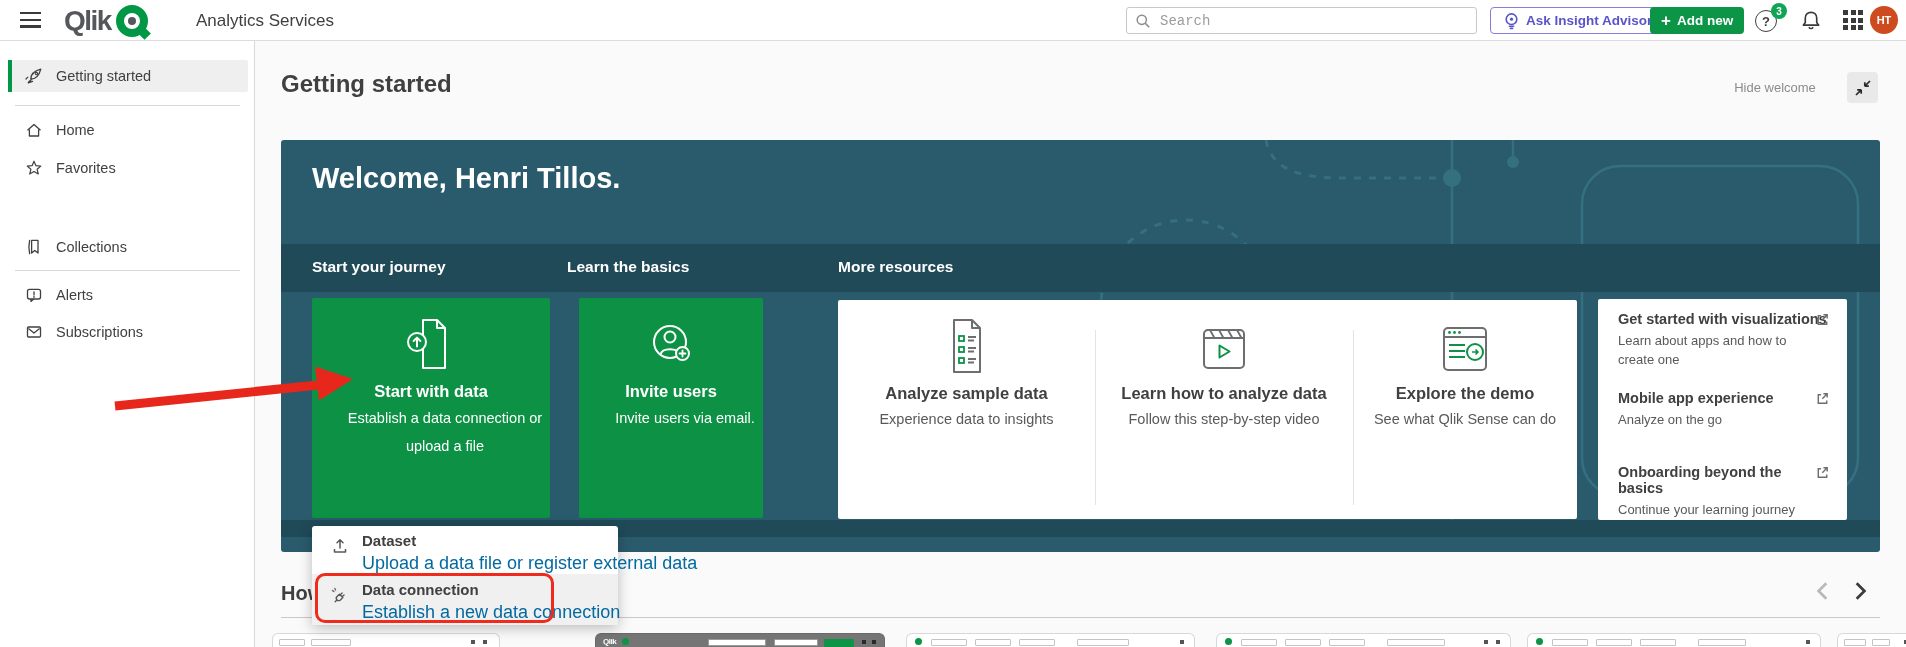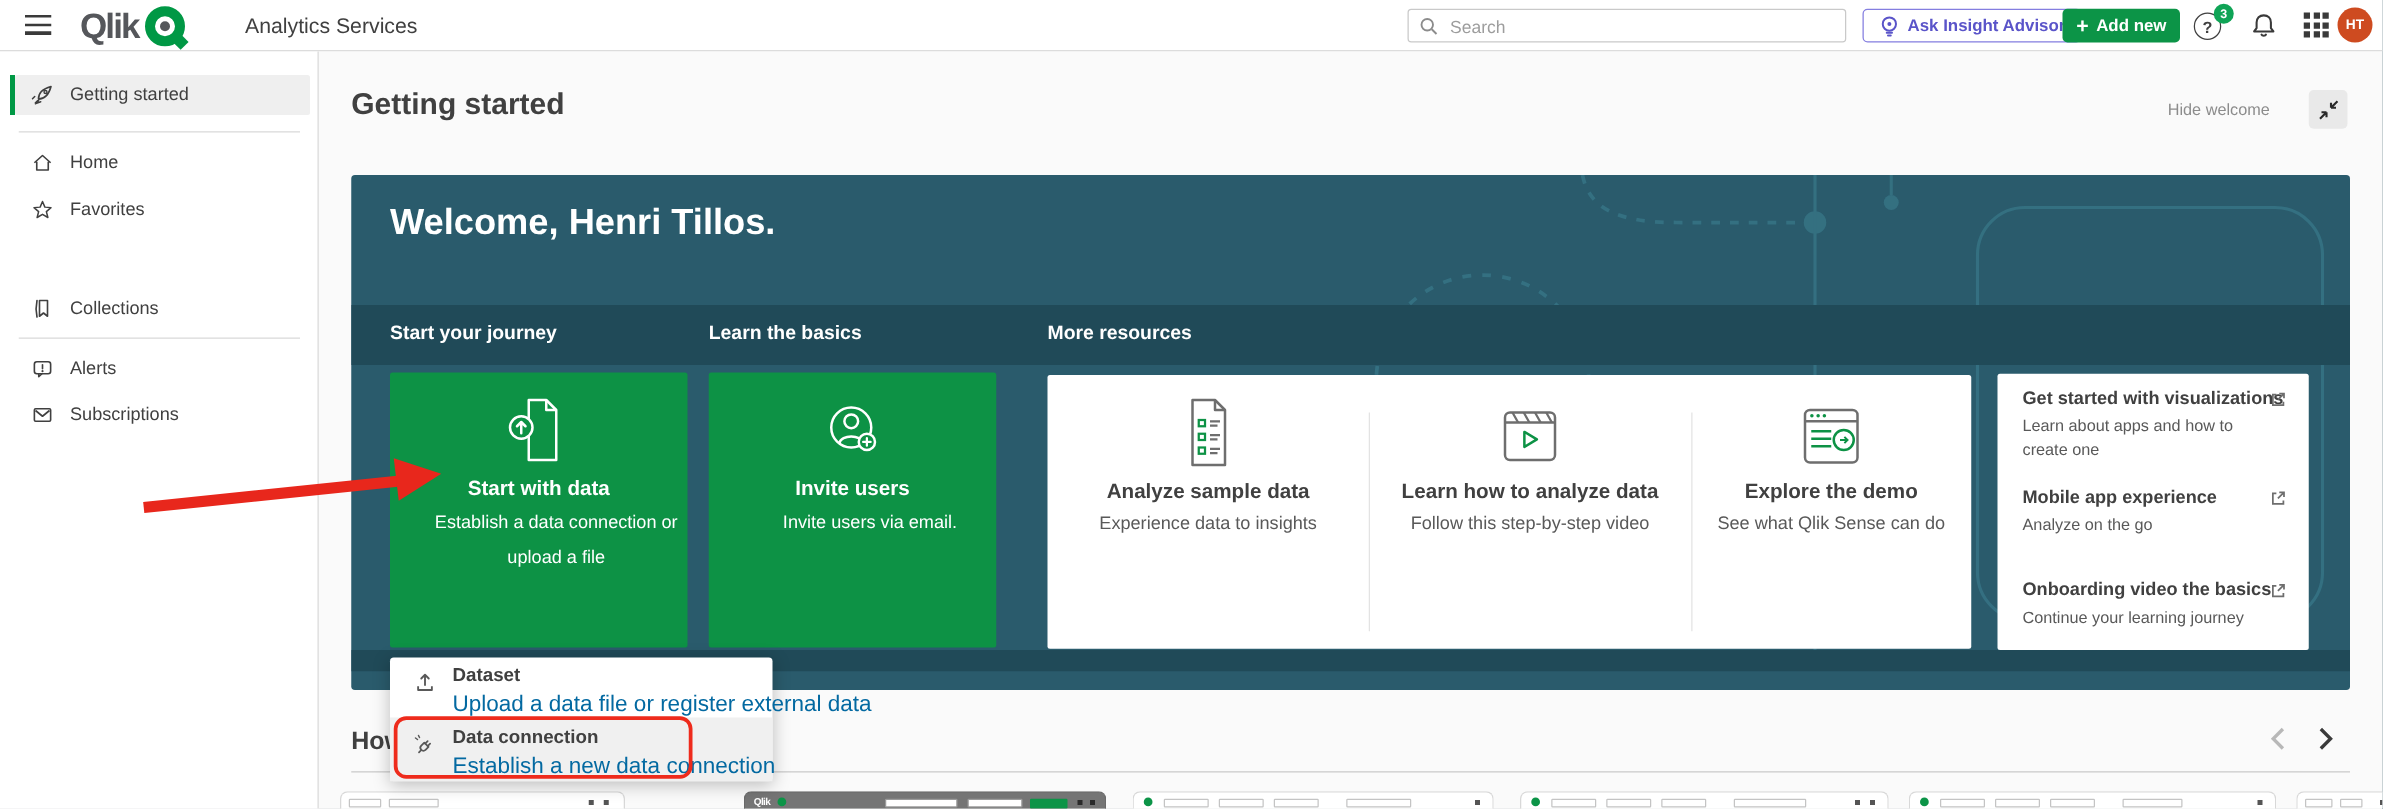--- a/index.html
+++ b/index.html
@@ -16,21 +16,21 @@
   .logo-word { font-size:28px; font-weight:bold; color:#55575b; letter-spacing:-1.5px; }
   .logo-q { position:relative; width:32px; height:32px; margin-left:5px; }
   .logo-q .ring { position:absolute; left:0; top:0; width:32px; height:32px; border:8px solid #009845; border-radius:50%; }
   .logo-q .dot  { position:absolute; left:12px; top:12px; width:8px; height:8px; background:#55575b; border-radius:50%; }
   .logo-q .tail { position:absolute; right:-1px; bottom:-1px; width:9px; height:9px; background:#009845; transform:rotate(45deg); }
   .service-name { position:absolute; left:196px; top:11px; font-size:17px; color:#404040; }
   .searchbox { position:absolute; left:1126px; top:7px; width:351px; height:27px; border:1px solid #c9c9c9;
                border-radius:3px; background:#fff; display:flex; align-items:center; padding:0 8px; }
   .searchbox svg { flex:0 0 auto; margin-right:7px; }
   .searchbox input { border:none; outline:none; width:100%; font-size:14px; color:#a16207;
-                     font-family:Liberation Sans, sans-serif; background:transparent; }
+                     font-family:Liberation Mono, monospace; background:transparent; }
   .searchbox input::placeholder { color:#9d9d9d; }
   .advisor-btn { position:absolute; left:1490px; top:7px; height:27px; padding:0 12px; display:flex; align-items:center;
                  gap:6px; border:1.5px solid #847ee0; border-radius:4px; background:#fff; color:#5a54c9;
                  font-size:13.5px; font-weight:bold; cursor:pointer; }
   .addnew-btn { position:absolute; left:1650px; top:7px; height:27px; padding:0 11px; display:flex; align-items:center;
                 gap:6px; background:#0c9447; border:none; border-radius:4px; color:#fff; font-size:13.5px;
                 font-weight:bold; cursor:pointer; }
   .addnew-plus { font-size:17px; font-weight:bold; line-height:1; }
   .help-wrap { position:absolute; left:1755px; top:8px; width:30px; height:26px; cursor:pointer; }
   .help-circle { position:absolute; left:0; top:2px; width:22px; height:22px; border:1.6px solid #404040; border-radius:50%;
@@ -286,21 +286,21 @@
           <path d="M36 4 v8 h8" fill="none" stroke="#fff" stroke-width="2" stroke-linejoin="round"></path>
           <circle cx="16" cy="26" r="9" fill="#0d9245" stroke="#fff" stroke-width="2"></circle>
           <path d="M16 30.5 v-8.5 M12.6 25 L16 21.6 19.4 25" fill="none" stroke="#fff" stroke-width="2" stroke-linecap="round" stroke-linejoin="round"></path>
         </svg>
       </div>
       <div class="gc-title">Start with data</div>
       <div class="gc-line">Establish a data connection or</div>
       <div class="gc-line">upload a file</div>
     </div>
 
-    <div class="green-card" style="left:286px; width:230px;">
+    <div class="green-card" style="left:298px; width:184px;">
       <div class="gc-icon">
         <svg width="60" height="58" viewBox="0 0 60 58">
           <circle cx="29" cy="26" r="16" fill="none" stroke="#fff" stroke-width="2"></circle>
           <circle cx="29" cy="21" r="5.5" fill="none" stroke="#fff" stroke-width="2"></circle>
           <path d="M19.5 38.5 c1.5-7 17.5-7 19 0" fill="none" stroke="#fff" stroke-width="2" stroke-linecap="round"></path>
           <circle cx="41.5" cy="37.5" r="6.5" fill="#0d9245" stroke="#fff" stroke-width="2"></circle>
           <path d="M41.5 34.5 v6 M38.5 37.5 h6" stroke="#fff" stroke-width="1.8" stroke-linecap="round"></path>
         </svg>
       </div>
       <div class="gc-title">Invite users</div>
@@ -374,21 +374,21 @@
           <path d="M9 3 h4 v4 M13 3 L7.8 8.2" fill="none" stroke="#6e6e6e" stroke-width="1.5"></path>
         </svg>
         <div class="li-title">Mobile app experience</div>
         <div class="li-sub">Analyze on the go</div>
       </div>
       <div class="link-item" style="top:165px">
         <svg class="ext-icon" width="15" height="15" viewBox="0 0 16 16">
           <path d="M6.5 4 H3.5 V13 H12.5 V10" fill="none" stroke="#6e6e6e" stroke-width="1.5"></path>
           <path d="M9 3 h4 v4 M13 3 L7.8 8.2" fill="none" stroke="#6e6e6e" stroke-width="1.5"></path>
         </svg>
-        <div class="li-title">Onboarding video the basics</div>
+        <div class="li-title">Onboarding beyond the basics</div>
         <div class="li-sub">Continue your learning journey</div>
       </div>
     </div>
   </div>
 
   <div class="howto-heading">How</div>
   <div class="howto-rule"></div>
   <button class="carousel-prev">
     <svg width="18" height="20" viewBox="0 0 14 18">
       <path d="M10 2 L3 9 10 16" fill="none" stroke="#b8b8b8" stroke-width="2.4"></path>

